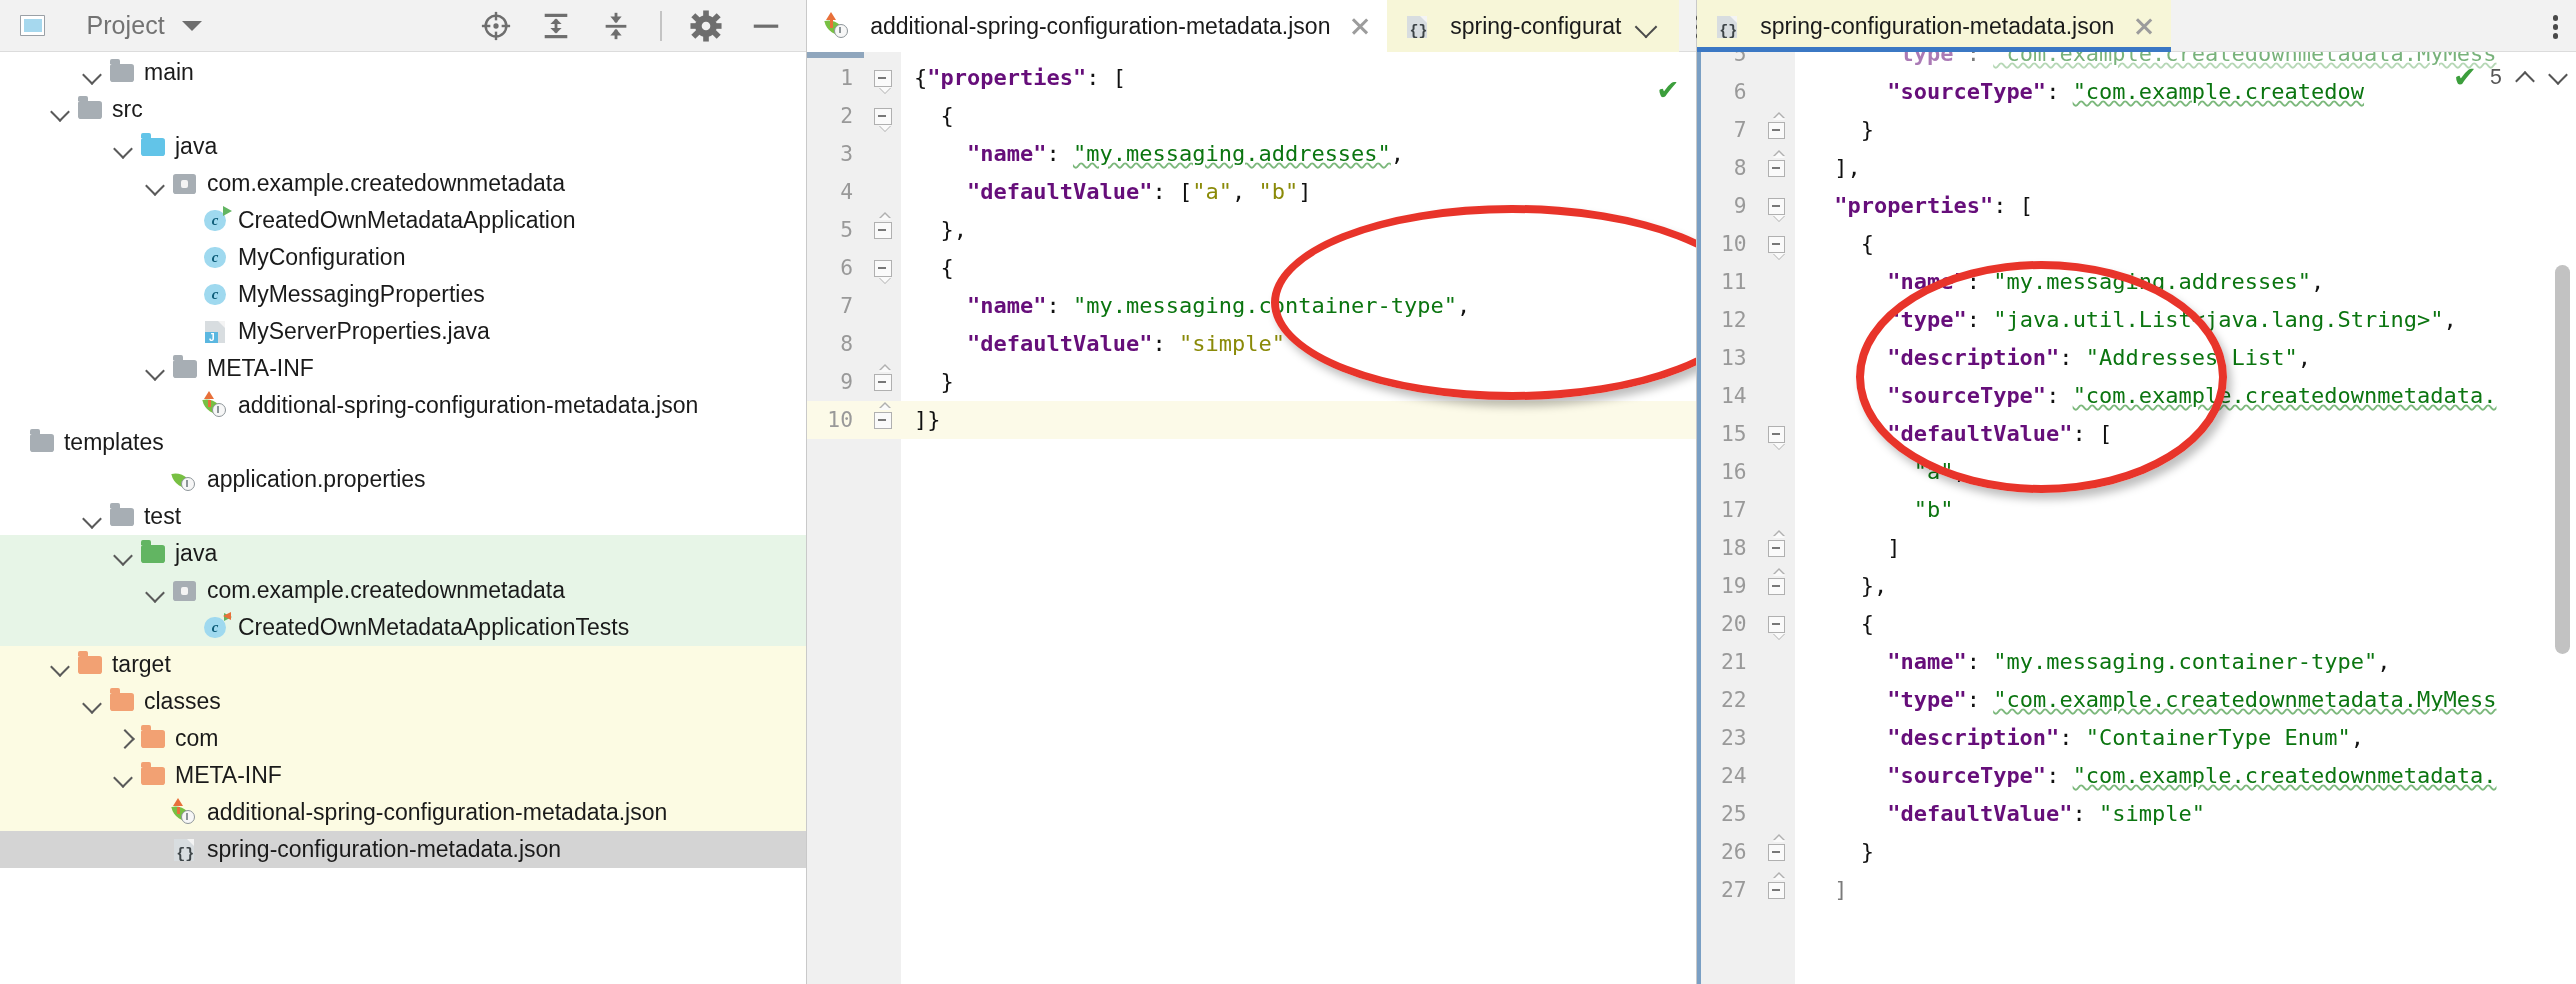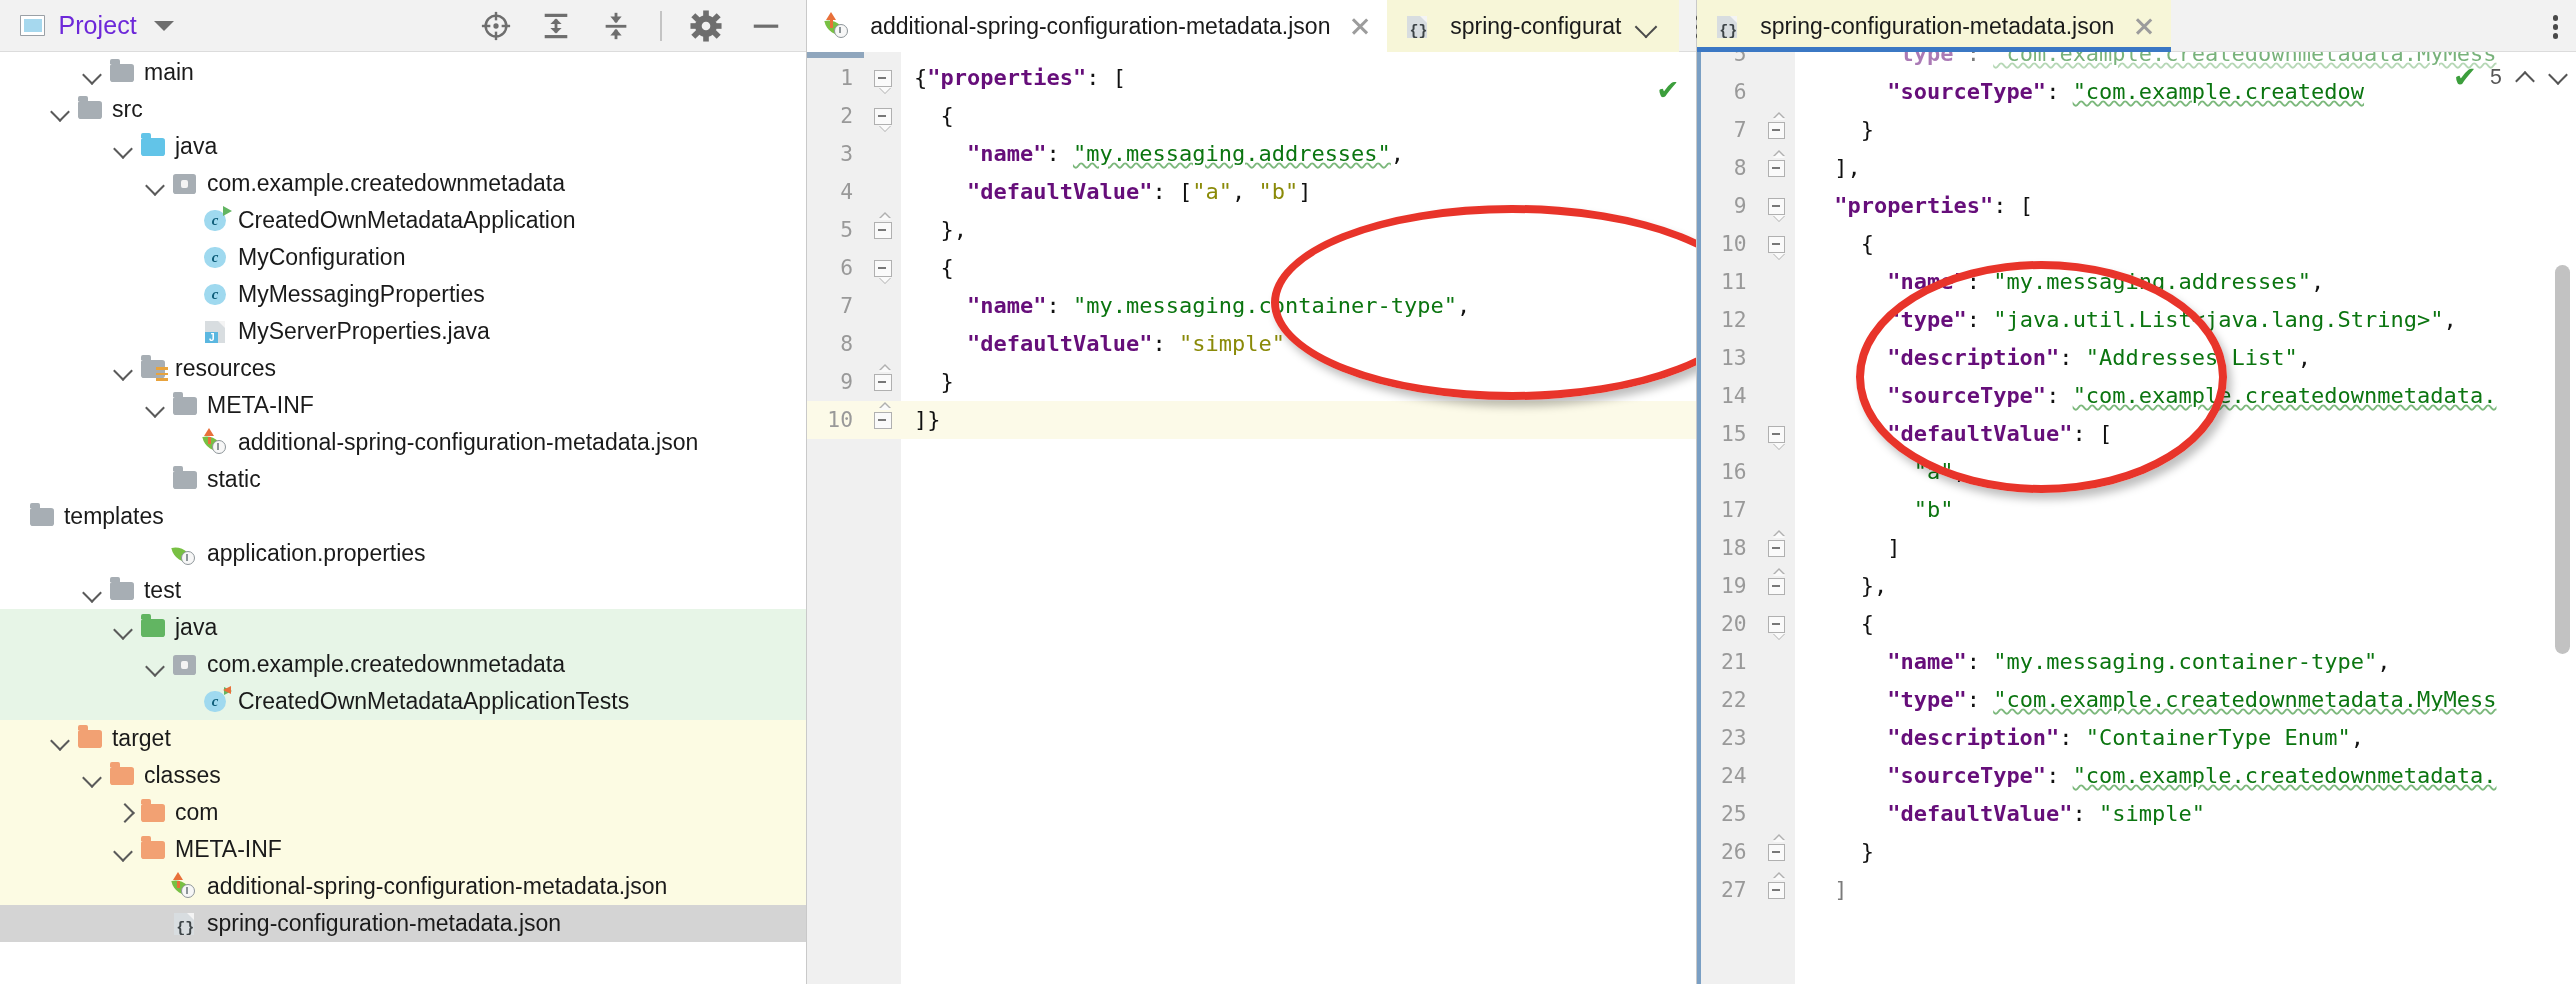--- a/index.html
+++ b/index.html
@@ -32,22 +32,23 @@
     background: #f2f2f2;
     border-bottom: 1.9px solid #dcdcdc;
     display: flex;
     align-items: center;
     padding: 0 13px 0 20.4px;
     position: relative;
   }
   .ph-left { display: flex; align-items: center; gap: 13px; }
   .ph-title {
     font-size: 25px;
-    color: #6d28d9;
+    color: #737373;
     letter-spacing: 0.1px;
+    margin-left: 28px;
   }
   .win-icon {
     width: 25px; height: 21.3px;
     border: 1.9px solid #9aa0a6;
     background: #fff;
     display: inline-block;
     position: relative;
     border-radius: 0.9px;
   }
   .win-icon::after {
@@ -436,50 +437,35 @@
           </span>
           <span class="lbl">MyMessagingProperties</span>
         </div>
         <div class="trow " style="padding-left: 174px;">
           <span class="arrow"></span>
           <span class="ico">
             <span class="jfile"></span>
           </span>
           <span class="lbl">MyServerProperties.java</span>
         </div>
-        <div class="trow " style="padding-left: 111px;">
-          <span class="arrow down"></span>
-          <span class="ico">
-            <span class="fld fld-gray"></span>
-            <span class="badge-res"></span>
-          </span>
-          <span class="lbl">resources</span>
-        </div>
         <div class="trow " style="padding-left: 143px;">
           <span class="arrow down"></span>
           <span class="ico">
             <span class="fld fld-gray"></span>
           </span>
           <span class="lbl">META-INF</span>
         </div>
         <div class="trow " style="padding-left: 174px;">
           <span class="arrow"></span>
           <span class="ico">
             <span class="spring-leaf"></span>
             <span class="spring-ring"></span>
             <span class="up-arrow"></span>
           </span>
           <span class="lbl">additional-spring-configuration-metadata.json</span>
-        </div>
-        <div class="trow " style="padding-left: 143px;">
-          <span class="arrow"></span>
-          <span class="ico">
-            <span class="fld fld-gray"></span>
-          </span>
-          <span class="lbl">static</span>
         </div>
         <div class="trow " style="">
           <span class="arrow"></span>
           <span class="ico">
             <span class="fld fld-gray"></span>
           </span>
           <span class="lbl">templates</span>
         </div>
         <div class="trow " style="padding-left: 143px;">
           <span class="arrow"></span>

